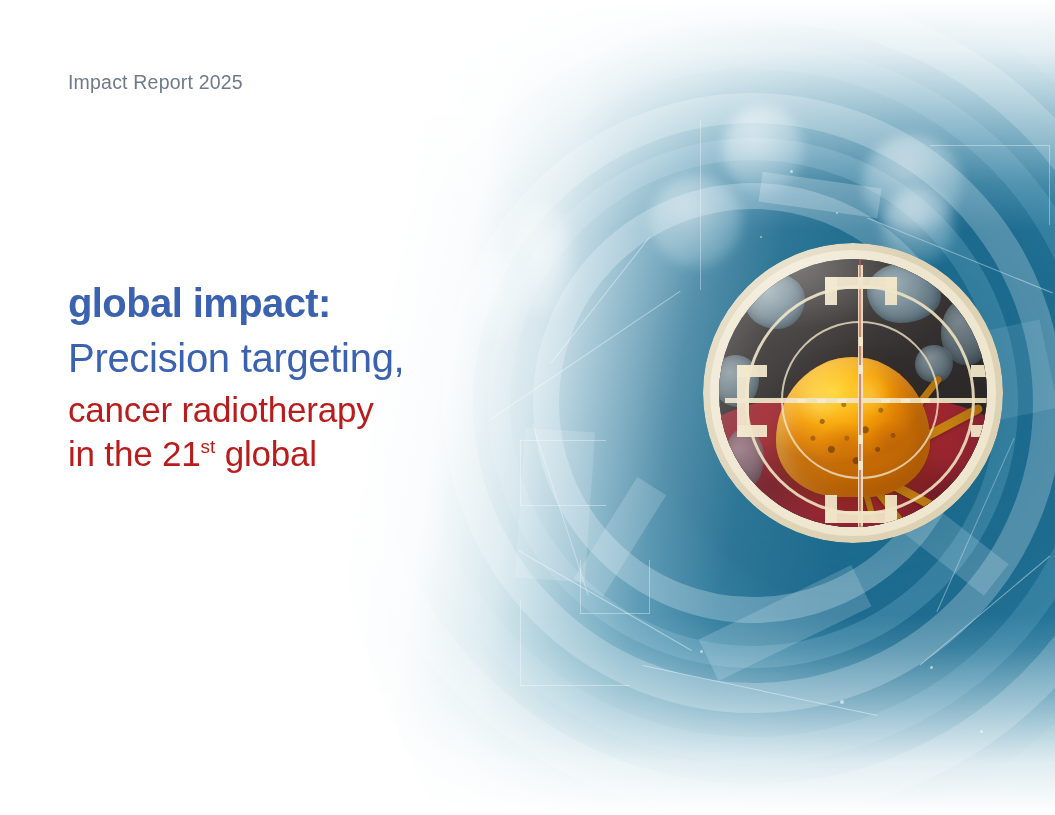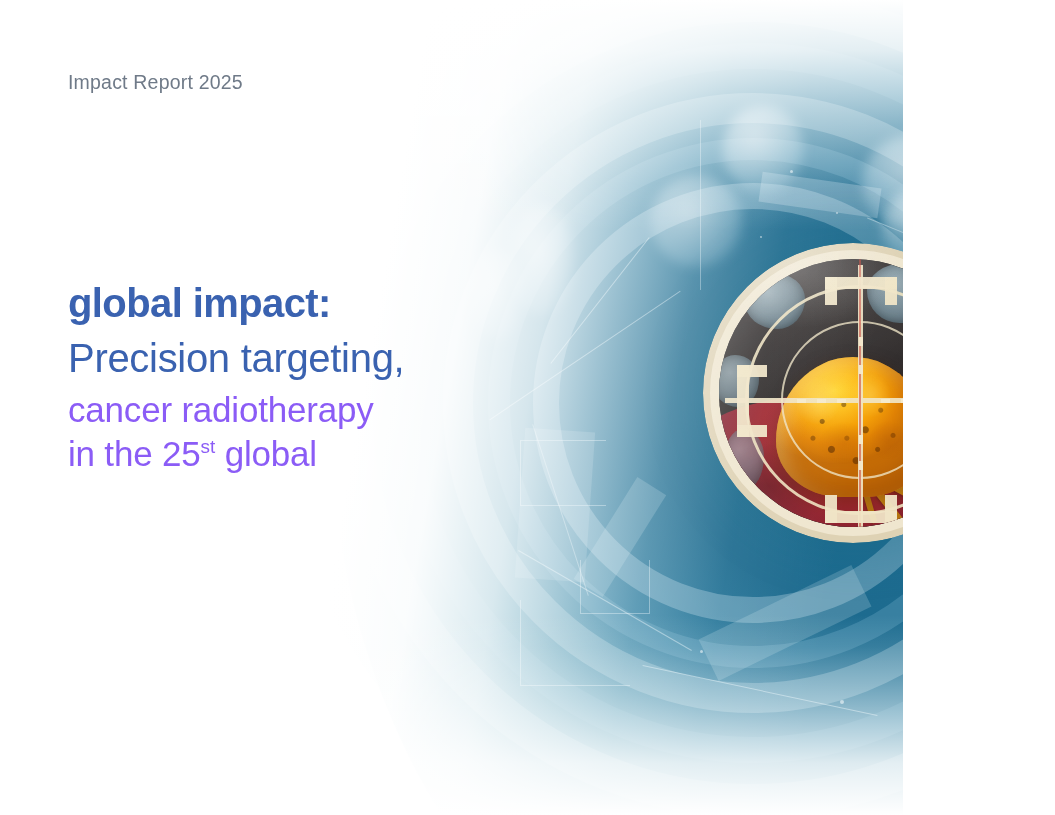--- a/index.html
+++ b/index.html
@@ -7,21 +7,21 @@
 
   html,body{
     width:1055px; height:815px;
     overflow:hidden;
     background:#ffffff;
     font-family:"Liberation Sans", sans-serif;
   }
 
   #cover{
     position:relative;
-    width:903px; height:815px;
+    width:1055px; height:815px;
     background:#ffffff;
     overflow:hidden;
   }
 
   
   #artwork{
     position:absolute;
     left:0; top:0;
     width:1055px; height:815px;
     overflow:hidden;
@@ -422,21 +422,21 @@
 
   #subhead{
     position:absolute;
     left:68px; top:388px;
     z-index:25;
   }
   .sh-line{
     font-size:35px;
     line-height:44px;
     font-weight:400;
-    color:#8b5cf6;
+    color:#b91c1c;
     letter-spacing:-.2px;
     white-space:nowrap;
   }
   .ord{
     font-size:.54em;
     vertical-align:super;
     line-height:0;
     letter-spacing:0;
   }
 </style>
@@ -564,17 +564,17 @@
   <div id="eyebrow">Impact Report 2025</div>
 
   <div id="headline">
     <div class="hl-line bold">global impact:</div>
     <div class="hl-line light">Precision targeting,</div>
   </div>
 
   <div id="subhead">
     <div class="sh-line">cancer radiotherapy</div>
     <div class="sh-line">
-      <span>in the 25</span><span class="ord">st</span><span> global</span>
+      <span>in the 21</span><span class="ord">st</span><span> global</span>
     </div>
   </div>
 
 </div>
 
 </body></html>

